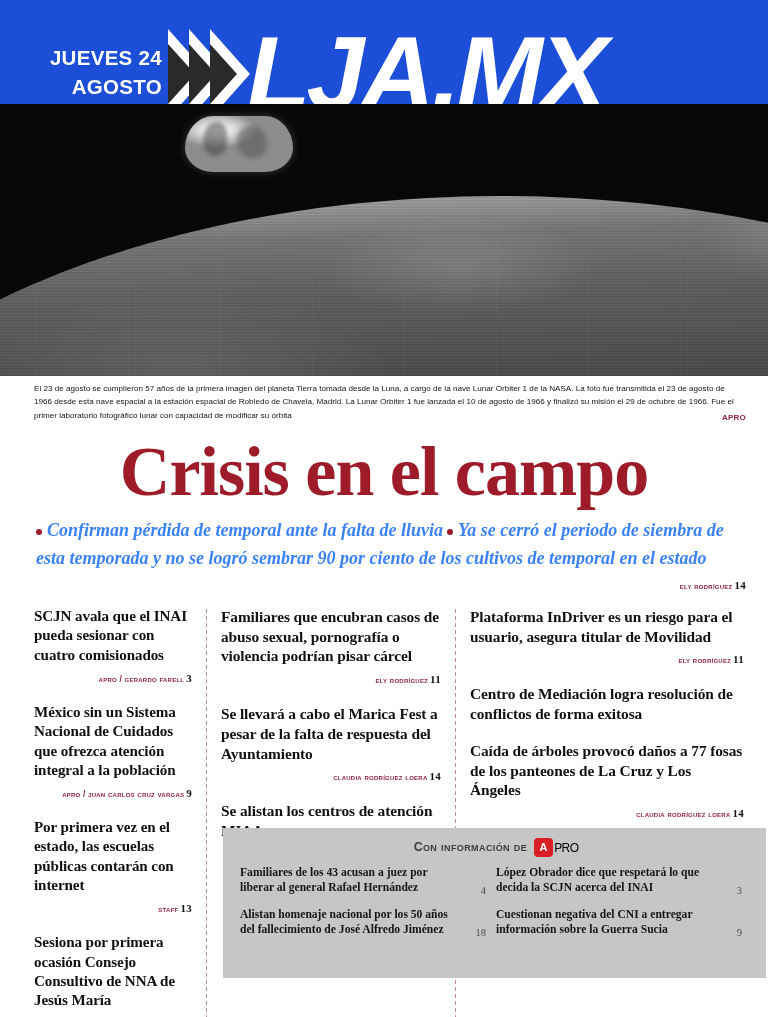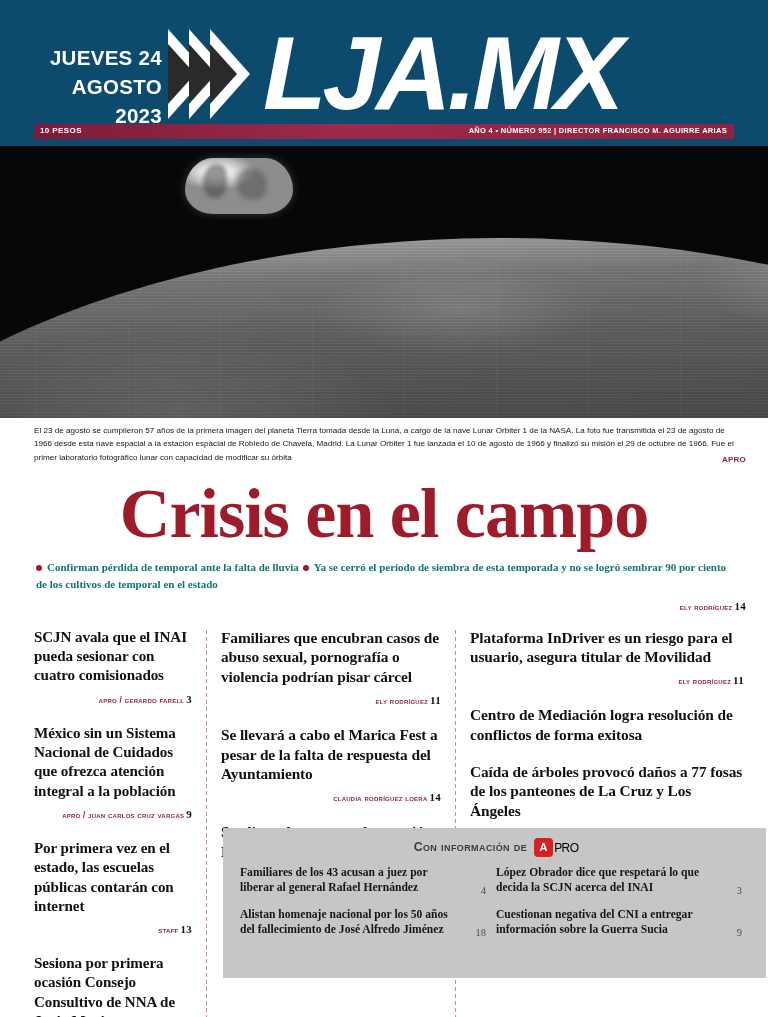--- a/index.html
+++ b/index.html
@@ -8,22 +8,22 @@
     font-family:"Liberation Serif", serif;
     -webkit-font-smoothing:antialiased;
     position:relative;
     overflow:hidden;
   }
 
   
   .masthead {
     position:relative;
     width:768px;
-    height:146px;
-    background:#0c4a6e;
+    height:104px;
+    background:#1d4ed8;
     overflow:hidden;
   }
   .date-block {
     position:absolute;
     left:34px; top:43px;
     width:128px;
     text-align:right;
     font-family:"Liberation Sans", sans-serif;
     font-weight:700;
     font-size:20.5px;
@@ -59,21 +59,21 @@
     border-left:27px solid #2b2a2b;
   }
   .logo-text {
     font-family:"Liberation Sans", sans-serif;
     font-weight:700;
     font-style:italic;
     font-size:104px;
     line-height:0.88;
     letter-spacing:-4px;
     color:#ffffff;
-    margin-left:32px;
+    margin-left:16px;
     white-space:nowrap;
   }
 
   .price-bar {
     position:absolute;
     left:34px; top:124px;
     width:700px;
     height:15px;
     background:#8e2243;
     background:linear-gradient(90deg,#7d1c3a 0%, #9c2a4d 45%, #8e2243 100%);
@@ -226,24 +226,25 @@
     font-size:70px;
     line-height:1.0;
     letter-spacing:-1px;
     margin:8px 0 2px;
   }
 
   .kicker {
     margin:10px 34px 0 36px;
     font-family:"Liberation Serif", serif;
     font-weight:700;
-    font-size:11px;
+    font-size:18px;
     line-height:1.52;
-    color:#0f766e;
+    color:#3b82f6;
     text-align:left;
+    font-style:italic;
   }
   .kicker .dot {
     display:inline-block;
     width:6px; height:6px;
     border-radius:50%;
     background:#9e1b2a;
     margin:0 5px 1px 0;
     vertical-align:middle;
   }
   .kicker .dot.mid { margin-left:4px; }

